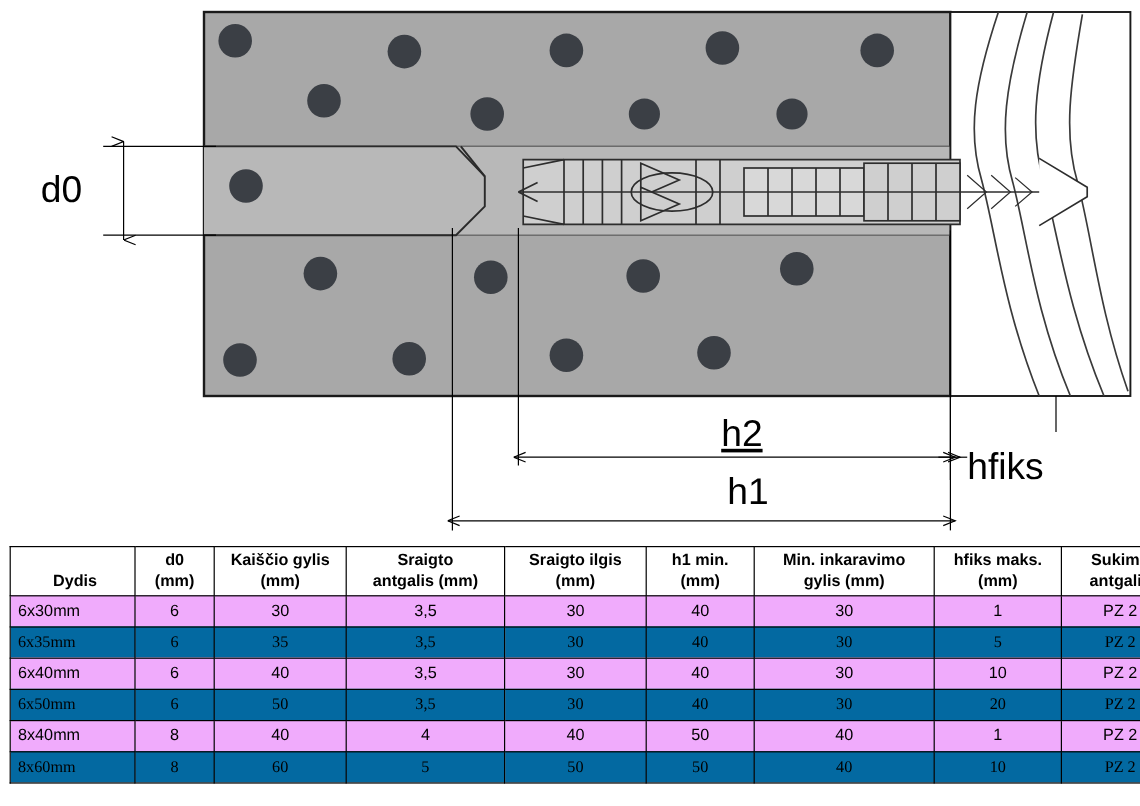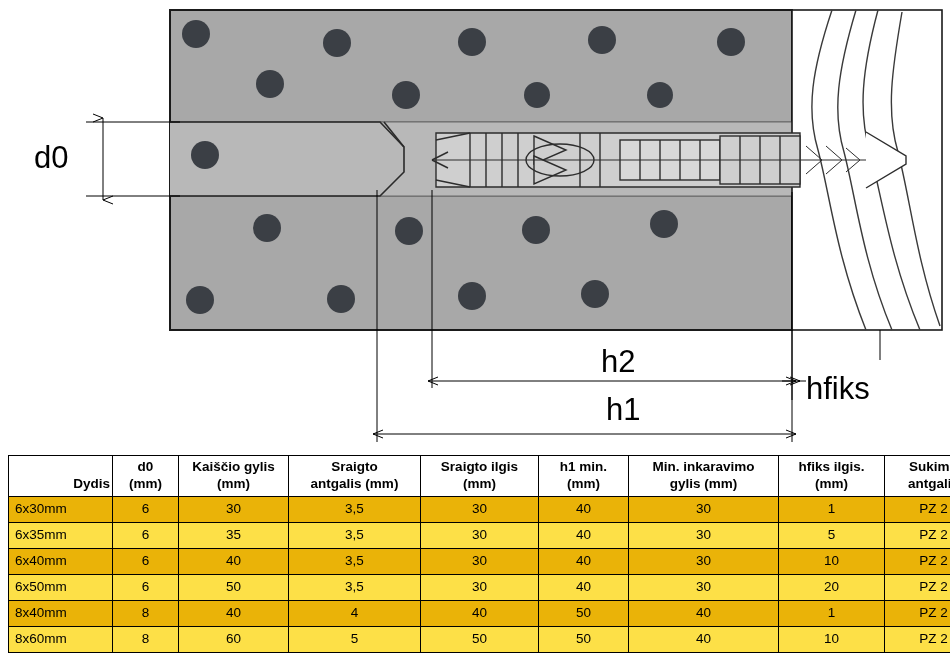--- a/index.html
+++ b/index.html
@@ -35,20 +35,21 @@
   }
   #label-d0 {
     left: 34px;
     top: 140px;
     font-size: 31px;
   }
   #label-h2 {
     left: 601px;
     top: 344px;
     font-size: 31px;
+    text-decoration: underline;
   }
   #label-h1 {
     left: 574px;
     top: 392px;
     font-size: 31px;
     margin-left: 32px;
   }
   #label-hfiks {
     left: 806px;
     top: 371px;
@@ -73,40 +74,41 @@
     border: 1px solid #000;
     background: #ffffff;
     font-weight: bold;
     font-size: 13.5px;
     padding: 3px 2px;
     line-height: 1.25;
     vertical-align: bottom;
     text-align: center;
   }
   table.spec thead th.first {
-    text-align: right;
+    text-align: center;
     padding-left: 6px;
     vertical-align: bottom;
   }
   table.spec tbody td {
     border: 1px solid #000;
     padding: 2px 2px;
     text-align: center;
     height: 21px;
     line-height: 1.3;
   }
   table.spec tbody td.first {
     text-align: left;
     padding-left: 6px;
   }
   table.spec tbody tr.alt td {
-    background: #eab308;
+    background: #f0abfc;
   }
   table.spec tbody tr.plain td {
-    background: #fde047;
+    background: #0369a1;
+    font-family: Liberation Serif, serif;
   }
 </style>
 </head>
 <body>
 
 <div id="stage">
 
   <div class="drawing">
     <svg width="950" height="455" viewBox="0 0 950 455" xmlns="http://www.w3.org/2000/svg">
       <defs>
@@ -273,21 +275,21 @@
           </th>
           <th>
             <div>h1 min.</div>
             <div>(mm)</div>
           </th>
           <th>
             <div>Min. inkaravimo</div>
             <div>gylis (mm)</div>
           </th>
           <th>
-            <div>hfiks ilgis.</div>
+            <div>hfiks maks.</div>
             <div>(mm)</div>
           </th>
           <th>
             <div>Sukimo</div>
             <div>antgalis</div>
           </th>
         </tr>
       </thead>
       <tbody>
         <tr class="alt">

